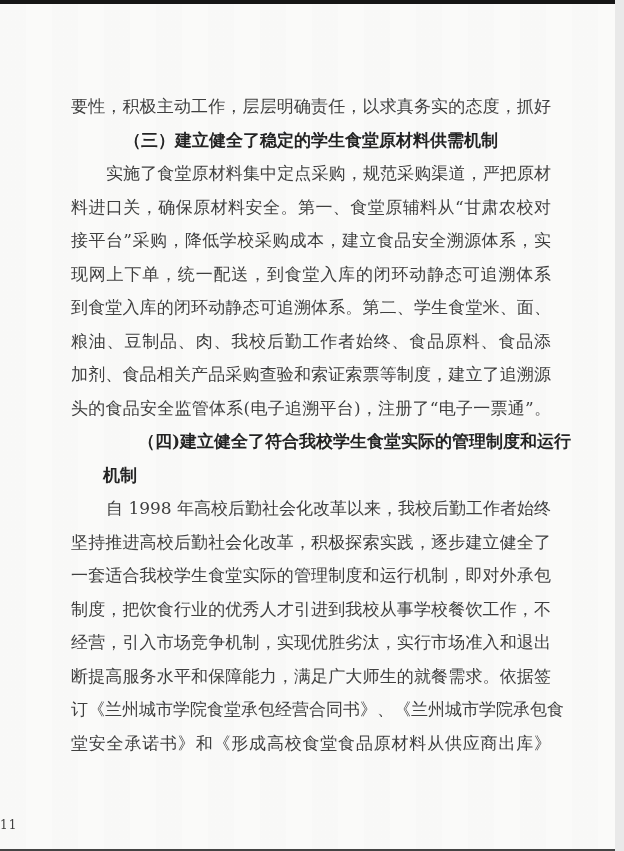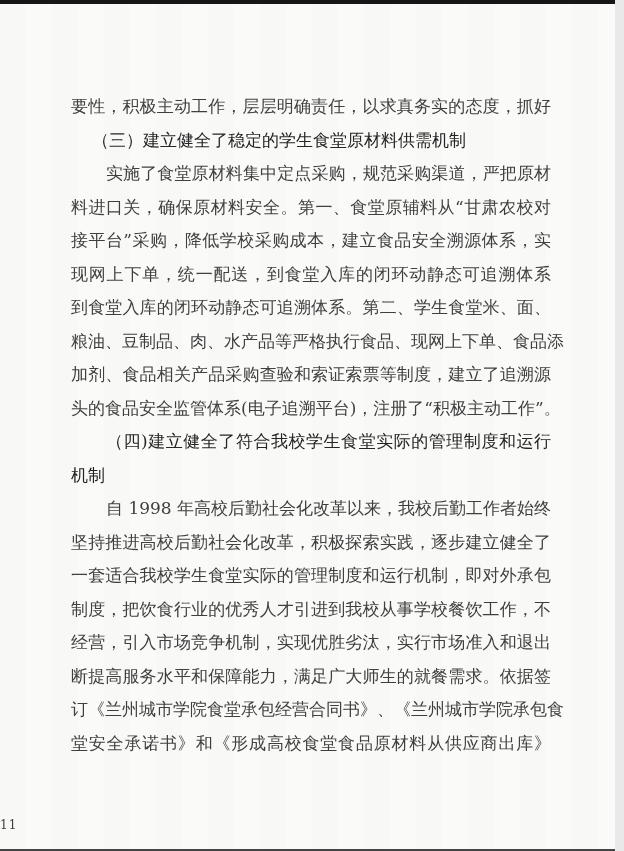--- a/index.html
+++ b/index.html
@@ -35,22 +35,23 @@
     text-align:justify;
     text-align-last:justify;
     text-justify:inter-character;
     white-space:nowrap;
     overflow:visible;
   }
   .line.no-stretch{
     text-align-last:left;
   }
   .line.heading{
-    font-weight:normal;
+    font-weight:bold;
     color:var(--heading-color);
+    margin-left:32px;
   }
   .page-number{
     position:absolute;left:0;right:4px;top:818px;
     text-align:left;
     font-size:12px;
     letter-spacing:1px;
     color:var(--body-color);
   }
 </style>
 </head>
@@ -59,23 +60,23 @@
 <div class="page">
   <div class="edge-top"></div>
   <div class="content">
       <div class="line">要性，积极主动工作，层层明确责任，以求真务实的态度，抓好</div>
       <div class="line heading no-stretch" style="padding-left: 21px;">（三）建立健全了稳定的学生食堂原材料供需机制</div>
       <div class="line" style="padding-left: 35px;">实施了食堂原材料集中定点采购，规范采购渠道，严把原材</div>
       <div class="line">料进口关，确保原材料安全。第一、食堂原辅料从“甘肃农校对</div>
       <div class="line">接平台”采购，降低学校采购成本，建立食品安全溯源体系，实</div>
       <div class="line">现网上下单，统一配送，到食堂入库的闭环动静态可追溯体系</div>
       <div class="line">到食堂入库的闭环动静态可追溯体系。第二、学生食堂米、面、</div>
-      <div class="line">粮油、豆制品、肉、水产品等严格执行食品、现网上下单、食品添</div>
+      <div class="line">粮油、豆制品、肉、我校后勤工作者始终、食品原料、食品添</div>
       <div class="line">加剂、食品相关产品采购查验和索证索票等制度，建立了追溯源</div>
-      <div class="line">头的食品安全监管体系(电子追溯平台)，注册了“积极主动工作”。</div>
+      <div class="line">头的食品安全监管体系(电子追溯平台)，注册了“电子一票通”。</div>
       <div class="line heading" style="padding-left: 35px;">（四)建立健全了符合我校学生食堂实际的管理制度和运行</div>
       <div class="line heading no-stretch">机制</div>
       <div class="line" style="padding-left: 35px;">自 1998 年高校后勤社会化改革以来，我校后勤工作者始终</div>
       <div class="line">坚持推进高校后勤社会化改革，积极探索实践，逐步建立健全了</div>
       <div class="line">一套适合我校学生食堂实际的管理制度和运行机制，即对外承包</div>
       <div class="line">制度，把饮食行业的优秀人才引进到我校从事学校餐饮工作，不</div>
       <div class="line">经营，引入市场竞争机制，实现优胜劣汰，实行市场准入和退出</div>
       <div class="line">断提高服务水平和保障能力，满足广大师生的就餐需求。依据签</div>
       <div class="line">订《兰州城市学院食堂承包经营合同书》、《兰州城市学院承包食</div>
       <div class="line">堂安全承诺书》和《形成高校食堂食品原材料从供应商出库》</div>

